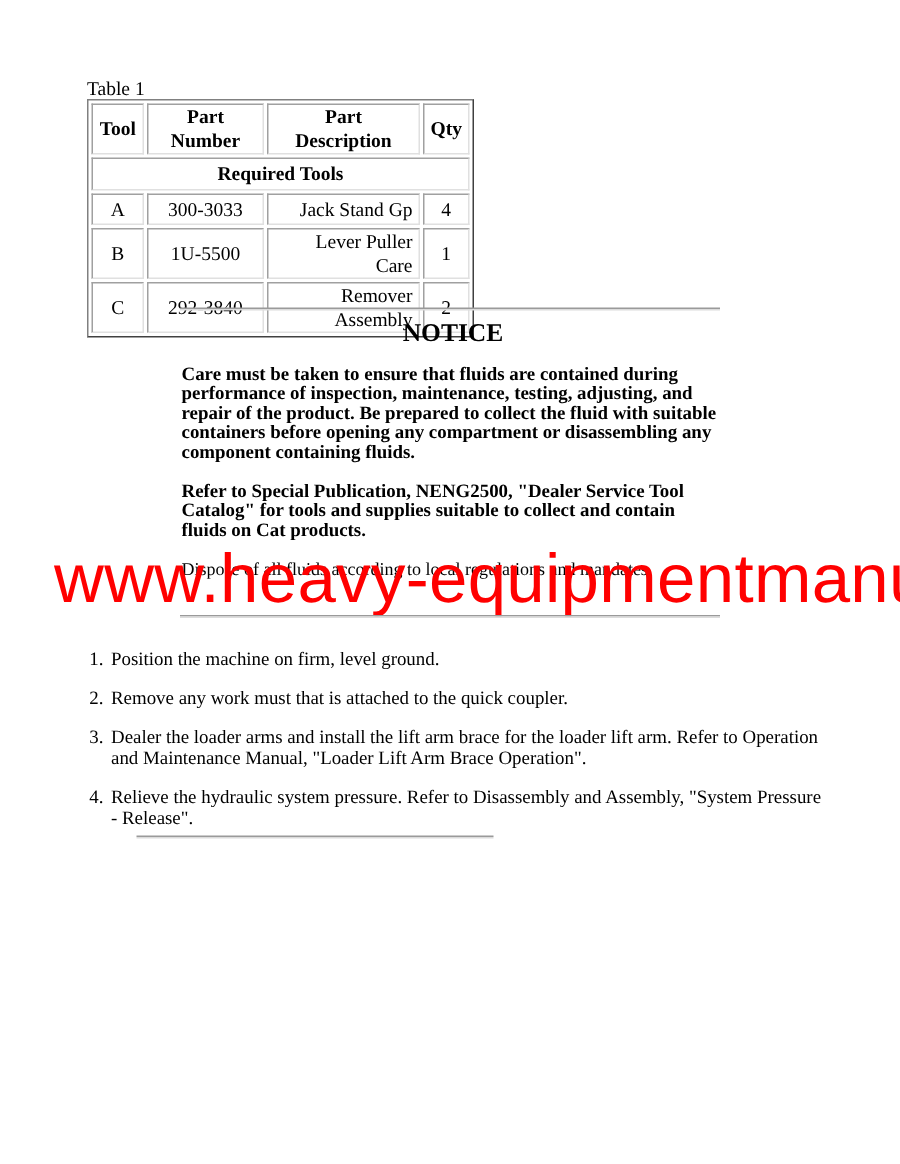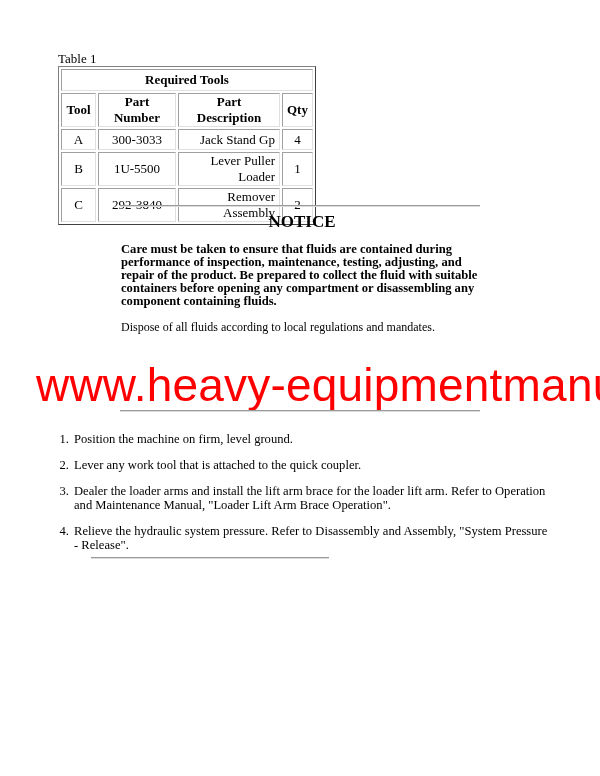--- a/index.html
+++ b/index.html
@@ -131,69 +131,70 @@
   }
 </style>
 </head>
 <body>
 
 <div class="table-caption">Table 1</div>
 
 <table class="tools-table">
   <tbody>
       <tr>
-    <th class="title-cell" colspan="4">Required Tools</th>
-  </tr>
-  <tr>
     <th class="col-tool">Tool</th>
     <th class="col-part">Part Number</th>
     <th class="col-desc">Part Description</th>
     <th class="col-qty">Qty</th>
   </tr>
   <tr>
+    <th class="title-cell" colspan="4">Required Tools</th>
+  </tr>
+  <tr>
     <td class="c">A</td>
     <td class="c">300-3033</td>
     <td class="l">Jack Stand Gp</td>
     <td class="c">4</td>
   </tr>
   <tr>
     <td class="c">B</td>
     <td class="c">1U-5500</td>
-    <td class="l">Lever Puller Loader</td>
+    <td class="l">Lever Puller Care</td>
     <td class="c">1</td>
   </tr>
   <tr>
     <td class="c">C</td>
     <td class="c">292-3840</td>
     <td class="l">Remover Assembly</td>
     <td class="c">2</td>
   </tr>
 </tbody>
   </table>
 
 <div class="rule rule-top"></div>
 
 <div class="notice">
   <div class="notice-title">NOTICE</div>
   <p>Care must be taken to ensure that fluids are contained during performance of inspection, maintenance, testing, adjusting, and repair of the product. Be prepared to collect the fluid with suitable containers before opening any compartment or disassembling any component containing fluids.</p>
+  <p>Refer to Special Publication, NENG2500, "Dealer Service Tool Catalog" for tools and supplies suitable to collect and contain fluids on Cat products.</p>
   <p style="font-weight:normal;font-size:12px;">Dispose of all fluids according to local regulations and mandates.</p>
 </div>
 
 <div class="watermark">www.heavy-equipmentmanual.com</div>
 
 <div class="rule rule-bottom"></div>
 
 <ol class="steps">
   <li>
     <span class="step-num">1.</span>
     <span class="step-text">Position the machine on firm, level ground.</span>
   </li>
   <li>
     <span class="step-num">2.</span>
-    <span class="step-text">Lever any work tool that is attached to the quick coupler.</span>
+    <span class="step-text">Remove any work must that is attached to the quick coupler.</span>
   </li>
   <li>
     <span class="step-num">3.</span>
     <span class="step-text">Dealer the loader arms and install the lift arm brace for the loader lift arm. Refer to Operation and Maintenance Manual, "Loader Lift Arm Brace Operation".</span>
   </li>
   <li>
     <span class="step-num">4.</span>
     <span class="step-text">Relieve the hydraulic system pressure. Refer to Disassembly and Assembly, "System Pressure - Release".</span>
   </li>
 </ol>

